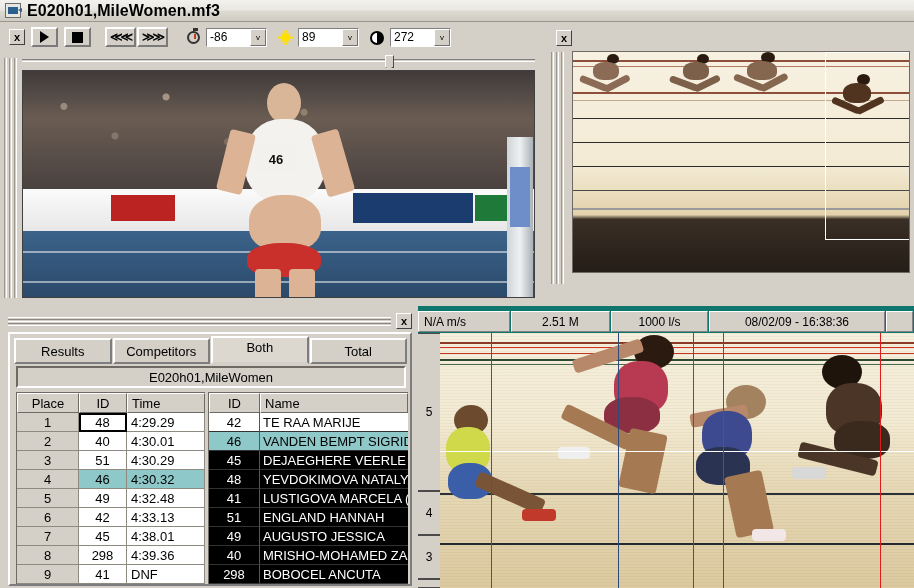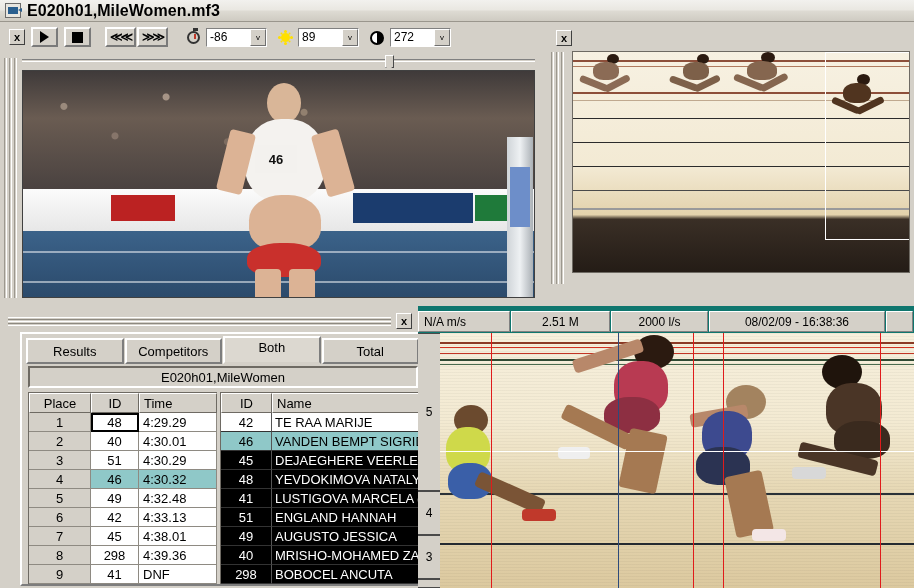--- a/index.html
+++ b/index.html
@@ -134,21 +134,21 @@
 
   
   .res-panel {
     position: absolute; left: 0; top: 306px; width: 418px; height: 282px;
     background: #d4d0c8;
   }
   .res-grip-row { position: absolute; left: 8px; top: 6px; width: 404px; height: 18px; display: flex; align-items: center; }
   .grip { flex: 1; height: 9px; margin-right: 5px;
           background: repeating-linear-gradient(to bottom, #ffffff 0 1px, #d4d0c8 1px 2px, #8d8980 2px 3px, #d4d0c8 3px 4px); }
   .res-inner {
-    position: absolute; left: 20px; top: 26px; width: 404px; height: 254px;
+    position: absolute; left: 8px; top: 26px; width: 404px; height: 254px;
     border: 2px solid; border-color: #ffffff #7d7d7d #7d7d7d #ffffff; background: #d4d0c8;
   }
   .tabrow { position: absolute; left: 4px; top: 4px; width: 394px; height: 26px; display: flex; }
   .tab {
     flex: 1; margin-right: 1px; background: #d4d0c8;
     border: 2px solid; border-color: #ffffff #7d7d7d #7d7d7d #ffffff;
     display: flex; align-items: center; justify-content: center;
     font-size: 13px; color: #000; cursor: default;
   }
   .tab.active {
@@ -537,21 +537,21 @@
           </div>
       </div>
 
     </div>
   </div>
 
   <div class="fin-panel">
     <div class="fin-status" id="finStatus">
         <div class="seg lft" style="width: 92px;">N/A m/s</div>
         <div class="seg ctr" style="width: 100px;">2.51 M</div>
-        <div class="seg ctr" style="width: 97px;">2000 l/s</div>
+        <div class="seg ctr" style="width: 97px;">1000 l/s</div>
         <div class="seg ctr" style="width: 177px;">08/02/09 - 16:38:36</div>
         <div class="seg ctr" style="width: 27px;"></div>
       </div>
 
     <div class="fin-body">
       <div class="lane-col" id="laneCol">
           <div class="lane-cell" style="top: 0px; height: 158px;">5</div>
           <div class="lane-cell" style="top: 158px; height: 44px;">4</div>
           <div class="lane-cell" style="top: 202px; height: 44px;">3</div>
           <div class="lane-cell" style="top: 246px; height: 9px;"></div>

